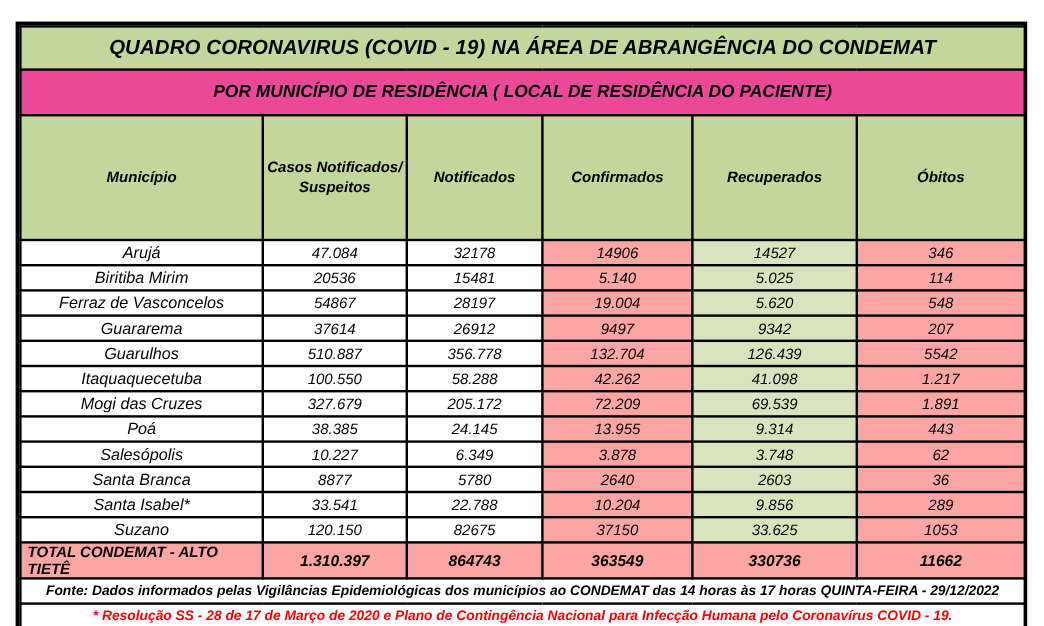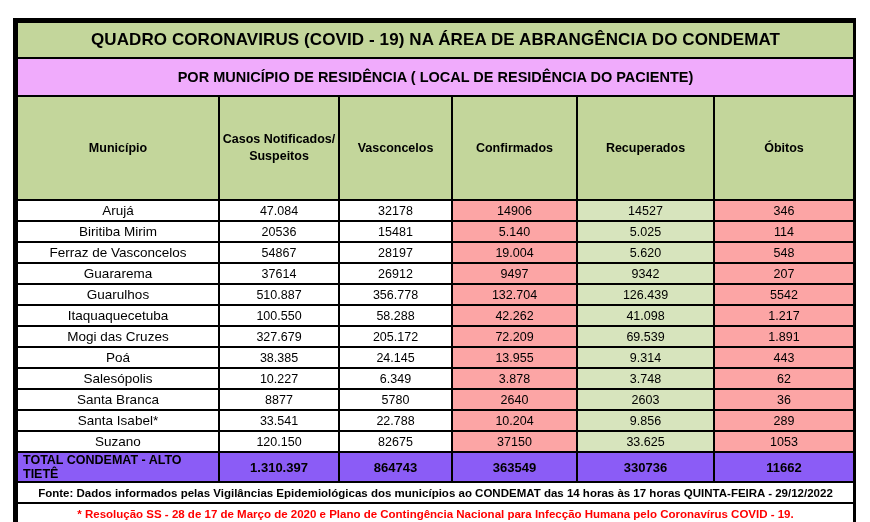--- a/index.html
+++ b/index.html
@@ -13,20 +13,21 @@
     font-family: "Liberation Sans", sans-serif;
     color: #000000;
     overflow: hidden;
   }
 
   #sheet {
     position: relative;
     width: 870px;
     height: 376px;
     background: #ffffff;
+    font-style: italic;
   }
 
   .table-wrap {
     position: absolute;
     left: 13px;
     top: 18px;
     width: 843px;
     border: 3px solid #000000;
     box-sizing: border-box;
     background: #ffffff;
@@ -51,21 +52,21 @@
   
   .title-band {
     background: #c3d69b;
     height: 36px;
     font-size: 17px;
     font-weight: bold;
     letter-spacing: 0.1px;
     color: #000000;
   }
   .subtitle-band {
-    background: #f0abfc;
+    background: #ec4899;
     height: 38px;
     font-size: 14.5px;
     font-weight: bold;
     color: #000000;
   }
 
   
   .col-head {
     background: #c3d69b;
     height: 104px;
@@ -97,21 +98,21 @@
   }
   .cell-green-light {
     background: #d7e4bd;
     font-size: 12.5px;
     color: #000000;
   }
 
   
   .total-row { height: 21px; }
   .total-row td {
-    background: #8b5cf6;
+    background: #fca5a5;
     font-weight: bold;
     font-size: 13px;
     color: #000000;
   }
   .total-row td.cell-muni {
     text-align: left;
     padding-left: 5px;
     font-size: 12.5px;
   }
 
@@ -165,21 +166,21 @@
         <tr>
           <td class="subtitle-band" colspan="6">POR MUNICÍPIO DE RESIDÊNCIA ( LOCAL DE RESIDÊNCIA DO PACIENTE)</td>
         </tr>
 
         <tr>
           <td class="col-head">Município</td>
           <td class="col-head">
             <span>Casos Notificados/</span><br>
             <span>Suspeitos</span>
           </td>
-          <td class="col-head">Vasconcelos</td>
+          <td class="col-head">Notificados</td>
           <td class="col-head">Confirmados</td>
           <td class="col-head">Recuperados</td>
           <td class="col-head">Óbitos</td>
         </tr>
 
         <tr class="data-row">
           <td class="cell-muni">Arujá</td>
           <td class="cell-plain">47.084</td>
           <td class="cell-plain">32178</td>
           <td class="cell-green-dark">14906</td>

